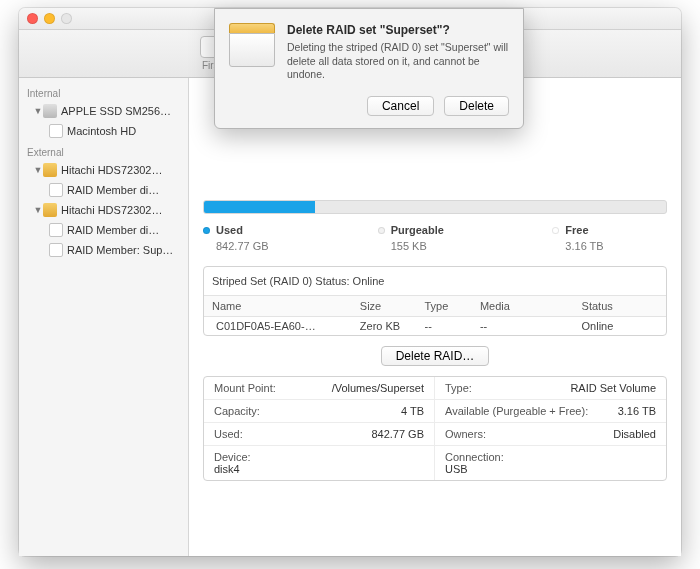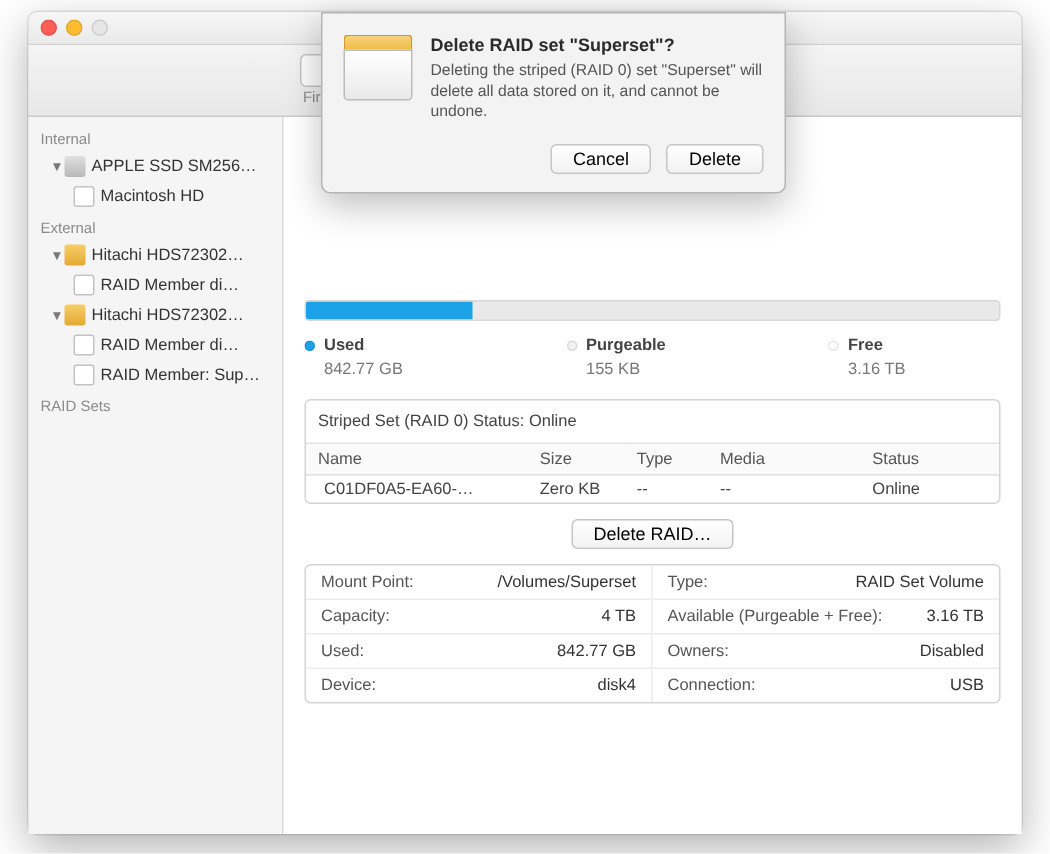--- a/index.html
+++ b/index.html
@@ -38,21 +38,21 @@
     .panel { border: 1px solid #d3d3d3; border-radius: 4px; background: #fff; margin-bottom: 10px; }
     .panelhdr { font-size: 11px; color: #444; padding: 8px; }
     .tbl { width: 100%; border-collapse: collapse; font-size: 11px; }
     .tbl th { text-align: left; font-weight: normal; color: #555; padding: 4px 8px; border-top: 1px solid #e3e3e3; border-bottom: 1px solid #e3e3e3; background: #fafafa; }
     .tbl td { padding: 3px 8px; color: #444; }
     .btnrow { display: flex; justify-content: center; margin-bottom: 10px; }
     .macbtn { font-size: 12px; padding: 2px 14px; border: 1px solid #c5c5c5; border-radius: 4px; background: linear-gradient(#ffffff,#f2f2f2); cursor: default; }
     .infogrid { display: grid; grid-template-columns: 1fr 1fr; }
     .infocol { }
     .inforow { display: flex; justify-content: space-between; border-bottom: 1px solid #ececec; padding: 5px 10px; font-size: 11px; }
-    .inforow:last-child { border-bottom: none; }
+    .inforow:last-child { border-bottom: none; flex-direction: column; }
     .inforow .k { color: #555; } .inforow .v { color: #333; }
     .infocol.left .inforow { border-right: 1px solid #ececec; }
     .dialog { position: absolute; top: 0; left: 195px; width: 310px; background: #f3f3f3; border: 1px solid #b5b5b5; border-radius: 0 0 6px 6px; box-shadow: 0 8px 24px rgba(0,0,0,0.25); padding: 14px 14px 12px; }
     .dialog .dcontent { display: flex; gap: 12px; }
     .diskicon { width: 46px; height: 46px; flex-shrink: 0; }
     .diskicon .top { height: 10px; background: linear-gradient(#f7d37a,#f0bb47); border: 1px solid #cc9c2f; border-bottom: none; border-radius: 3px 3px 0 0; }
     .diskicon .body { height: 34px; background: linear-gradient(#fff,#eaeaea); border: 1px solid #bcbcbc; display: block; border-radius: 0 0 3px 3px; }
     .dtitle { font-weight: 600; font-size: 12px; color: #2b2b2b; margin-bottom: 4px; }
     .dmsg { font-size: 10.5px; color: #555; line-height: 1.3; }
     .dactions { display: flex; justify-content: flex-end; gap: 10px; margin-top: 14px; }
@@ -157,21 +157,20 @@
         </div>
       <div class="row indent2">
           <span class="dicon vol"></span>
           <span>RAID Member di…</span>
         </div>
       <div class="row indent2">
           <span class="dicon vol"></span>
           <span>RAID Member: Sup…</span>
         </div>
 
-      <div class="sec">RAID Sets</div>
     </div>
 
     <div class="main">
       <div class="topgap"></div>
 
       <div class="bar">
         <div class="used"></div>
       </div>
       <div class="legend">
         <div class="litem">

